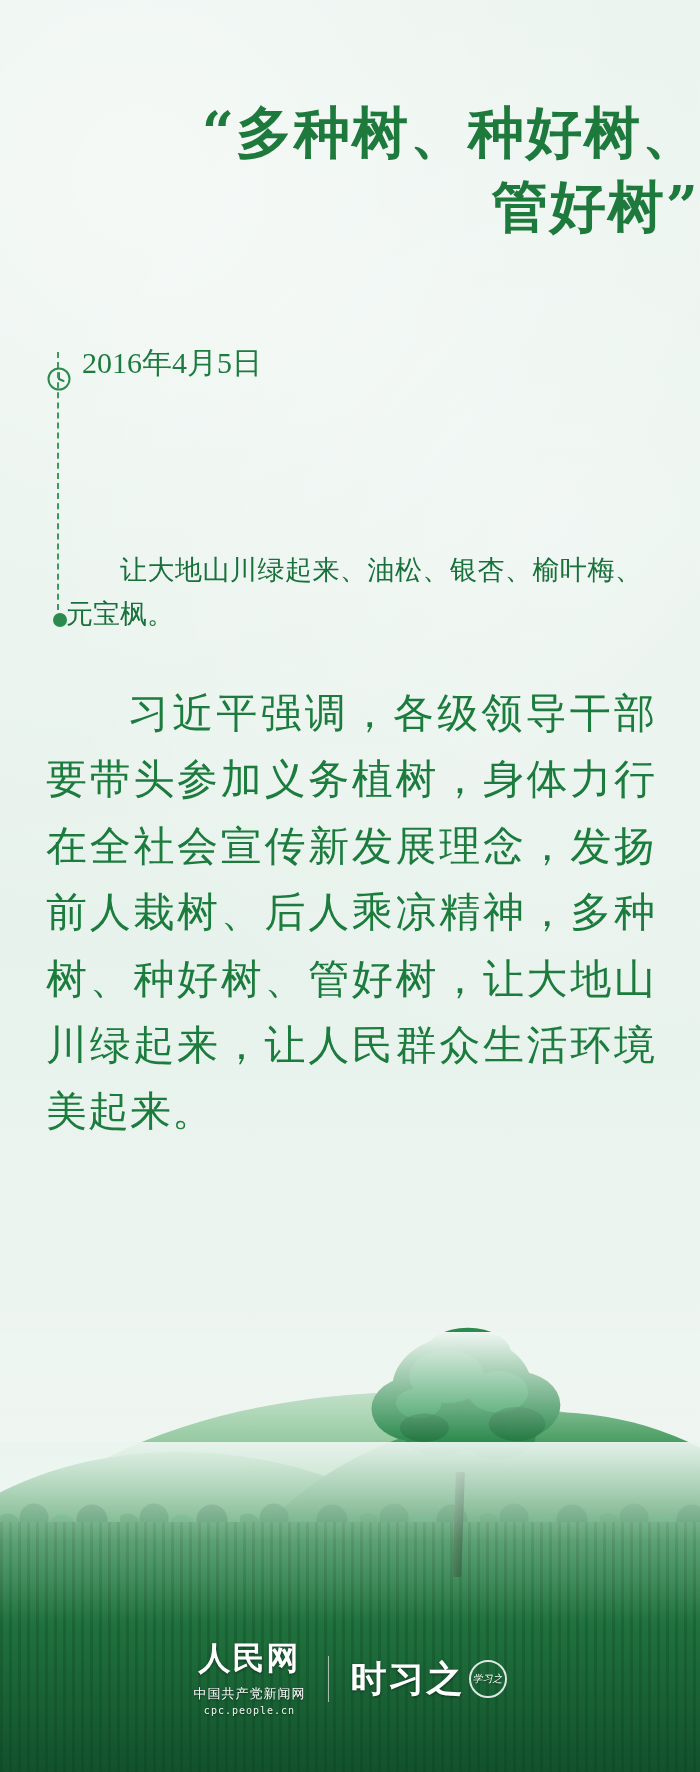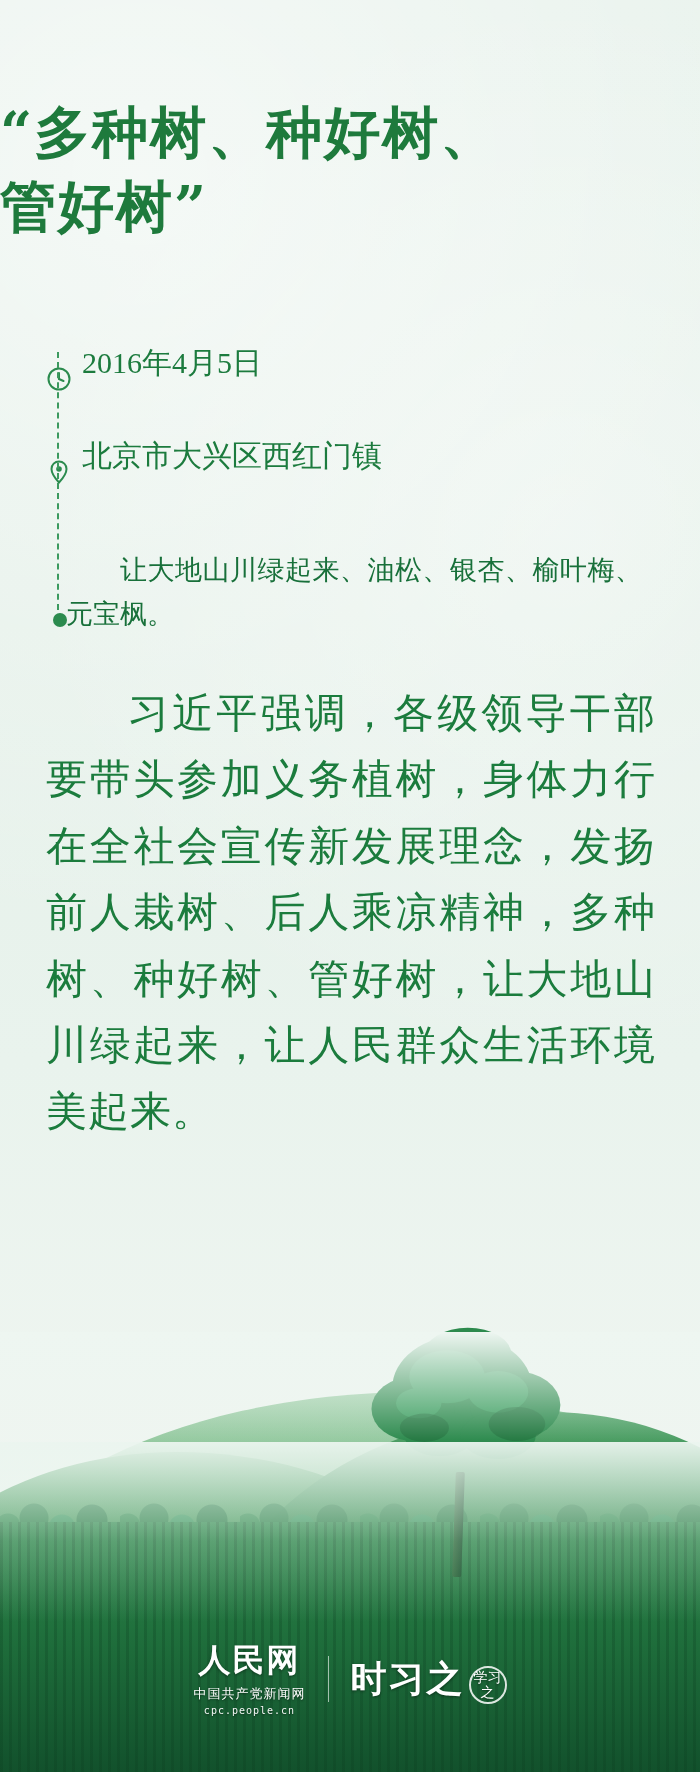--- a/index.html
+++ b/index.html
@@ -24,21 +24,21 @@
       radial-gradient(circle at 20% 10%, rgba(255,255,255,0.55) 0, rgba(255,255,255,0) 45%),
       radial-gradient(circle at 80% 30%, rgba(255,255,255,0.35) 0, rgba(255,255,255,0) 40%);
     pointer-events: none;
   }
 
   .title {
     position: absolute;
     top: 96px;
     left: 0;
     width: 700px;
-    text-align: left;
+    text-align: right;
     font-family: "DejaVu Serif", "Liberation Serif", serif;
     font-weight: bold;
     font-size: 56px;
     line-height: 1.32;
     color: #1e7a3c;
     letter-spacing: 2px;
     white-space: pre-line;
   }
 
   .meta {
@@ -226,21 +226,21 @@
     display: flex;
     justify-content: center;
     align-items: center;
     gap: 22px;
   }
   .logo-people {
     text-align: center;
     color: #ffffff;
   }
   .logo-people .lp-main {
-    font-family: Liberation Serif, serif;
+    font-family: Liberation Mono, monospace;
     font-weight: bold;
     font-size: 32px;
     letter-spacing: 2px;
     line-height: 1.1;
     text-shadow: 0 1px 3px rgba(0,0,0,.45);
   }
   .logo-people .lp-sub {
     font-size: 13px;
     letter-spacing: 1px;
     margin-top: 7px;
@@ -254,44 +254,45 @@
     opacity: .95;
     text-shadow: 0 1px 2px rgba(0,0,0,.5);
   }
   .logo-divider {
     width: 1px;
     height: 46px;
     background: rgba(255,255,255,.6);
   }
   .logo-shixi {
     display: flex;
-    align-items: flex-end;
+    align-items: center;
     gap: 4px;
     color: #ffffff;
   }
   .logo-shixi .ls-main {
     font-family: "DejaVu Serif", "Liberation Serif", serif;
     font-weight: bold;
     font-size: 36px;
     letter-spacing: 2px;
     text-shadow: 0 1px 3px rgba(0,0,0,.45);
   }
   .logo-shixi .ls-badge {
     width: 34px;
     height: 34px;
     border-radius: 50%;
     border: 2px solid rgba(255,255,255,.85);
     display: flex;
     align-items: center;
     justify-content: center;
-    font-size: 14px;
+    font-size: 10px;
     line-height: 1.05;
     text-align: center;
     letter-spacing: 0;
     text-shadow: 0 1px 2px rgba(0,0,0,.45);
+    font-style: italic;
   }
 </style>
 </head>
 <body>
 
 <div class="poster">
   <div class="texture"></div>
 
   <div class="title">“多种树、种好树、
 管好树”</div>
@@ -299,29 +300,20 @@
   <div class="meta">
     <div class="meta-row">
       <span class="meta-icon">
         <svg width="26" height="26" viewBox="0 0 26 26">
           <circle cx="13" cy="13" r="10.5" fill="none" stroke="#2b8b4e" stroke-width="2"></circle>
           <line x1="13" y1="13" x2="13" y2="7" stroke="#2b8b4e" stroke-width="2" stroke-linecap="round"></line>
           <line x1="13" y1="13" x2="17.5" y2="15" stroke="#2b8b4e" stroke-width="2" stroke-linecap="round"></line>
         </svg>
       </span>
       <span class="meta-text">2016年4月5日</span>
-    </div>
-    <div class="meta-row">
-      <span class="meta-icon">
-        <svg width="26" height="26" viewBox="0 0 26 26">
-          <path d="M13 2.5c-4.2 0-7.5 3.3-7.5 7.4 0 5.4 7.5 13.6 7.5 13.6s7.5-8.2 7.5-13.6c0-4.1-3.3-7.4-7.5-7.4z" fill="none" stroke="#2b8b4e" stroke-width="2"></path>
-          <circle cx="13" cy="10" r="2.8" fill="#2b8b4e"></circle>
-        </svg>
-      </span>
-      <span class="meta-text">北京市大兴区西红门镇</span>
     </div>
   </div>
 
   <div class="timeline">
     <span class="timeline-dot"></span>
   </div>
 
   <div class="body-para p2">让大地山川绿起来、油松、银杏、榆叶梅、元宝枫。</div>
 
   <div class="quote">习近平强调，各级领导干部要带头参加义务植树，身体力行在全社会宣传新发展理念，发扬前人栽树、后人乘凉精神，多种树、种好树、管好树，让大地山川绿起来，让人民群众生活环境美起来。</div>

